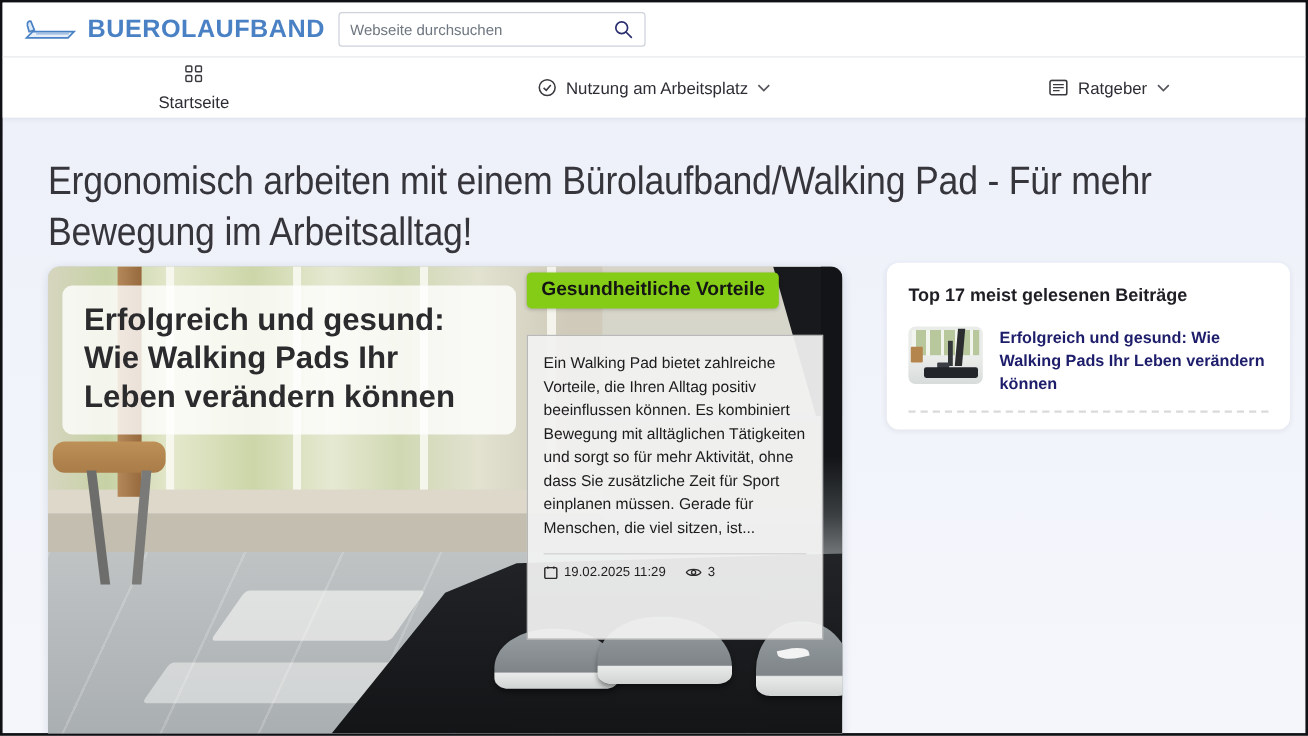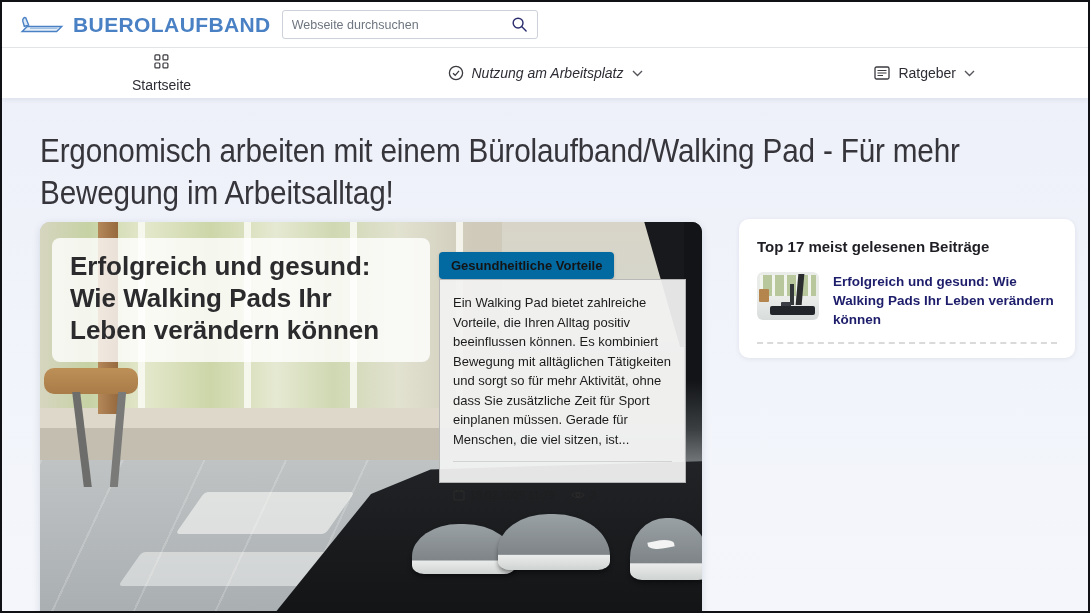--- a/index.html
+++ b/index.html
@@ -17,21 +17,21 @@
   .search-box{ margin-left:11px; width:256px; height:29px; background:#fff;
     border:1px solid #ccd1da; border-radius:3px; display:flex; align-items:center; padding:0 9px; }
   .search-box input{ border:none; outline:none; flex:1; font-size:12.5px; color:#c2410c;
     font-family:"Liberation Sans",sans-serif; background:transparent; }
   .search-box input::placeholder{ color:#6e7680; }
   
   .navbar{ height:50px; background:#fff; display:grid; grid-template-columns:1fr auto 1fr;
     align-items:center; box-shadow:0 2px 4px rgba(30,40,90,.07); position:relative; z-index:5; }
   .nav-item{ display:flex; align-items:center; gap:8px; font-size:14px; color:#2d2d35; cursor:pointer; }
   .nav-left{ justify-self:start; margin-left:130px;flex-direction:column; }
-  .nav-mid{ justify-self:center;font-style:italic; }
+  .nav-mid{ justify-self:center; }
   .nav-right{ justify-self:end; margin-right:113px;padding-left:28px; }
   .icon{ display:inline-flex; align-items:center; justify-content:center; }
   
   .page-title{ position:absolute; left:38px; top:128px; width:1130px;
     transform:scaleX(.90); transform-origin:left top;
     font-size:33px; font-weight:500; color:#35353b; line-height:1.26; letter-spacing:-.2px; }
   
   .article-card{ position:absolute; left:38px; top:220px; width:662px; height:395px;
     border-radius:10px 10px 0 0; overflow:hidden; background:#c9ccc9;
     box-shadow:0 2px 8px rgba(20,30,60,.12); }
@@ -68,31 +68,31 @@
     border-radius:45% 50% 12px 12px / 65% 75% 9px 9px; box-shadow:0 3px 4px rgba(0,0,0,.4); }
   .ph-shoe1{ left:372px; top:302px; width:104px; height:50px; }
   .ph-shoe2{ left:458px; top:292px; width:112px; height:56px; }
   .ph-shoe3{ right:-8px; top:296px; width:80px; height:62px; }
   .ph-swoosh{ right:28px; top:318px; width:26px; height:9px; background:#f2f3f2;
     border-radius:0 70% 0 70%; transform:rotate(-12deg); }
   .title-overlay{ position:absolute; left:12px; top:16px; width:378px;
     background:rgba(255,255,255,.80); border-radius:8px; padding:13px 18px 15px;
     z-index:6; cursor:pointer; }
   .title-overlay h2{ font-size:26px; line-height:1.23; color:#2b2b2e; font-weight:bold; }
-  .badge{ position:absolute; left:399px; top:30px; background:#0369a1; border-radius:4px;
-    padding:6px 12px; font-size:13px; font-weight:bold; color:#141414; z-index:6;
+  .badge{ position:absolute; left:399px; top:5px; background:#84cc16; border-radius:4px;
+    padding:6px 12px; font-size:16px; font-weight:bold; color:#141414; z-index:6;
     box-shadow:0 1px 3px rgba(0,0,0,.18); }
-  .excerpt-panel{ position:absolute; left:399px; top:57px; width:247px; height:204px;
+  .excerpt-panel{ position:absolute; left:399px; top:57px; width:247px; height:254px;
     background:rgba(241,241,241,.94); border:1px solid rgba(140,140,140,.55);
     padding:13px 13px 10px; z-index:6; }
   .excerpt{ font-size:13px; line-height:19.5px; color:#1c1c1c; }
   .read-btn{ margin-top:10px; display:inline-block; background:#363b49;
     border:2px solid #3d5ecc; border-radius:6px; color:#fff; font-size:13px;
     font-weight:bold; padding:6px 11px; cursor:pointer; font-family:"Liberation Sans",sans-serif; }
-  .meta-row{ margin-top:12px; border-top:1px solid #d2d2d2; padding-top:27px;
+  .meta-row{ margin-top:12px; border-top:1px solid #d2d2d2; padding-top:9px;
     display:flex; align-items:center; gap:16px; font-size:11px; color:#1f1f1f; }
   .meta-item{ display:flex; align-items:center; gap:5px; }
   
   .side-card{ position:absolute; left:737px; top:217px; width:336px;
     background:#fff; border-radius:10px; padding:19px 18px 14px;
     box-shadow:0 1px 5px rgba(20,30,60,.08); }
   .side-title{ font-size:15px; font-weight:bold; color:#1e1e24; }
   .side-item{ margin-top:17px; display:flex; gap:14px; cursor:pointer; }
   .thumb{ position:relative; width:62px; height:48px; border-radius:6px; overflow:hidden;
     flex-shrink:0; background:linear-gradient(180deg,#e9ece9 55%,#d8dcdb); }

